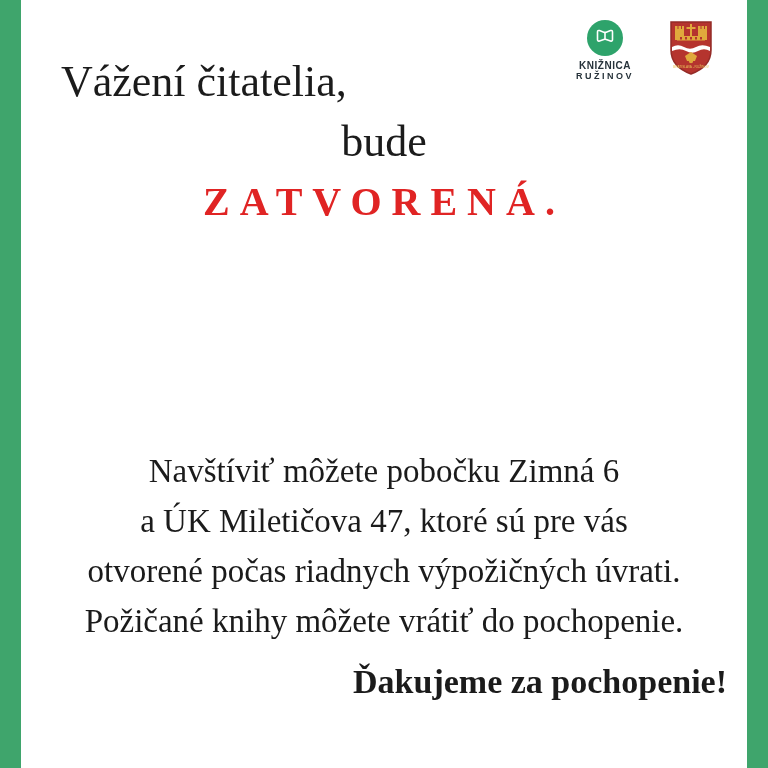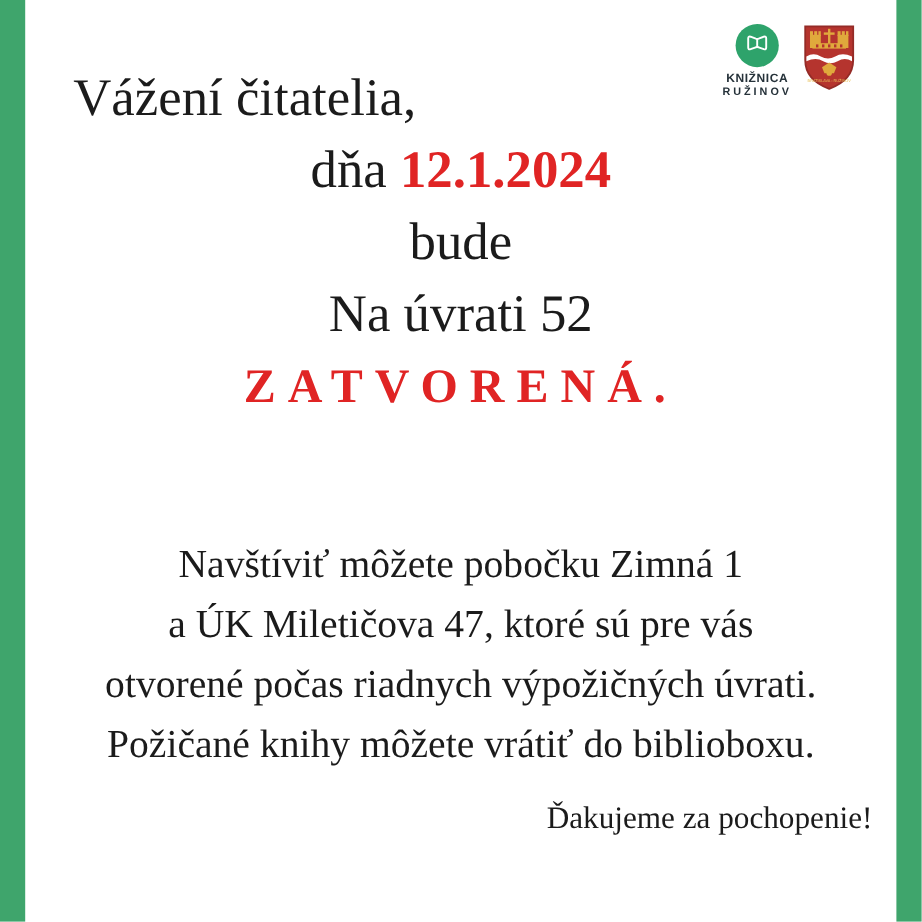--- a/index.html
+++ b/index.html
@@ -19,21 +19,21 @@
     font-family:"Liberation Serif","DejaVu Serif",serif;
     color:var(--ink);
   }
   .side-bar{position:absolute;top:0;bottom:0;width:21px;background:var(--green);}
   .bar-left{left:0;}
   .bar-right{right:0;}
 
   .content{position:absolute;left:21px;right:21px;top:0;bottom:0;}
 
   
-  .logos{position:absolute;top:20px;right:34px;display:flex;align-items:flex-start;gap:6px;}
+  .logos{position:absolute;top:20px;right:34px;display:flex;align-items:flex-start;gap:32px;}
   .lib-logo{display:flex;flex-direction:column;align-items:center;width:64px;}
   .lib-circle{
     width:36px;height:36px;border-radius:50%;
     background:var(--logo-green);
     display:flex;align-items:center;justify-content:center;
   }
   .lib-name{
     margin-top:4px;
     font-family:"Liberation Sans","DejaVu Sans",sans-serif;
     font-weight:bold;font-size:10px;line-height:11px;letter-spacing:0.5px;
@@ -53,21 +53,21 @@
   .date-red{color:var(--red);font-weight:bold;}
   .closed-line{
     color:var(--red);font-weight:bold;font-size:40px;line-height:60px;
     letter-spacing:10px;
     font-family:Liberation Serif, serif;
   }
   .paragraph{position:absolute;left:0;right:0;top:446px;text-align:center;}
   .para-line{font-size:33px;line-height:50px;white-space:nowrap;}
   .thanks-line{
     position:absolute;right:20px;top:658px;
-    font-size:26px;line-height:48px;white-space:nowrap;text-align:right;
+    font-size:34px;line-height:48px;white-space:nowrap;text-align:right;font-weight:bold;
   }
 </style>
 </head>
 <body>
 
 <div class="side-bar bar-left"></div>
 <div class="side-bar bar-right"></div>
 
 <div class="content">
 
@@ -114,28 +114,26 @@
         <path d="M16 36 L22 32 L28 36 L26 41 L18 41 Z" fill="#E0A93C"></path>
         <circle cx="22" cy="41" r="2.2" fill="#E0A93C"></circle>
 
         <text x="22" y="48" text-anchor="middle" font-size="3.2" fill="#E8C059" font-family="Liberation Sans, sans-serif">BRATISLAVA - RUŽINOV</text>
       </svg>
     </div>
   </div>
 
   <div class="top-block">
     <div class="top-line greeting">Vážení čitatelia,</div>
-    <div class="top-line"><span>dňa </span><span class="date-red">12.1.2024</span></div>
     <div class="top-line">bude</div>
-    <div class="top-line">Na úvrati 52</div>
     <div class="closed-line">ZATVORENÁ.</div>
   </div>
 
   <div class="paragraph">
-    <div class="para-line">Navštíviť môžete pobočku Zimná 1</div>
+    <div class="para-line">Navštíviť môžete pobočku Zimná 6</div>
     <div class="para-line">a ÚK Miletičova 47, ktoré sú pre vás</div>
     <div class="para-line">otvorené počas riadnych výpožičných úvrati.</div>
-    <div class="para-line">Požičané knihy môžete vrátiť do biblioboxu.</div>
+    <div class="para-line">Požičané knihy môžete vrátiť do pochopenie.</div>
   </div>
 
   <div class="thanks-line">Ďakujeme za pochopenie!</div>
 
 </div>
 
 </body></html>

